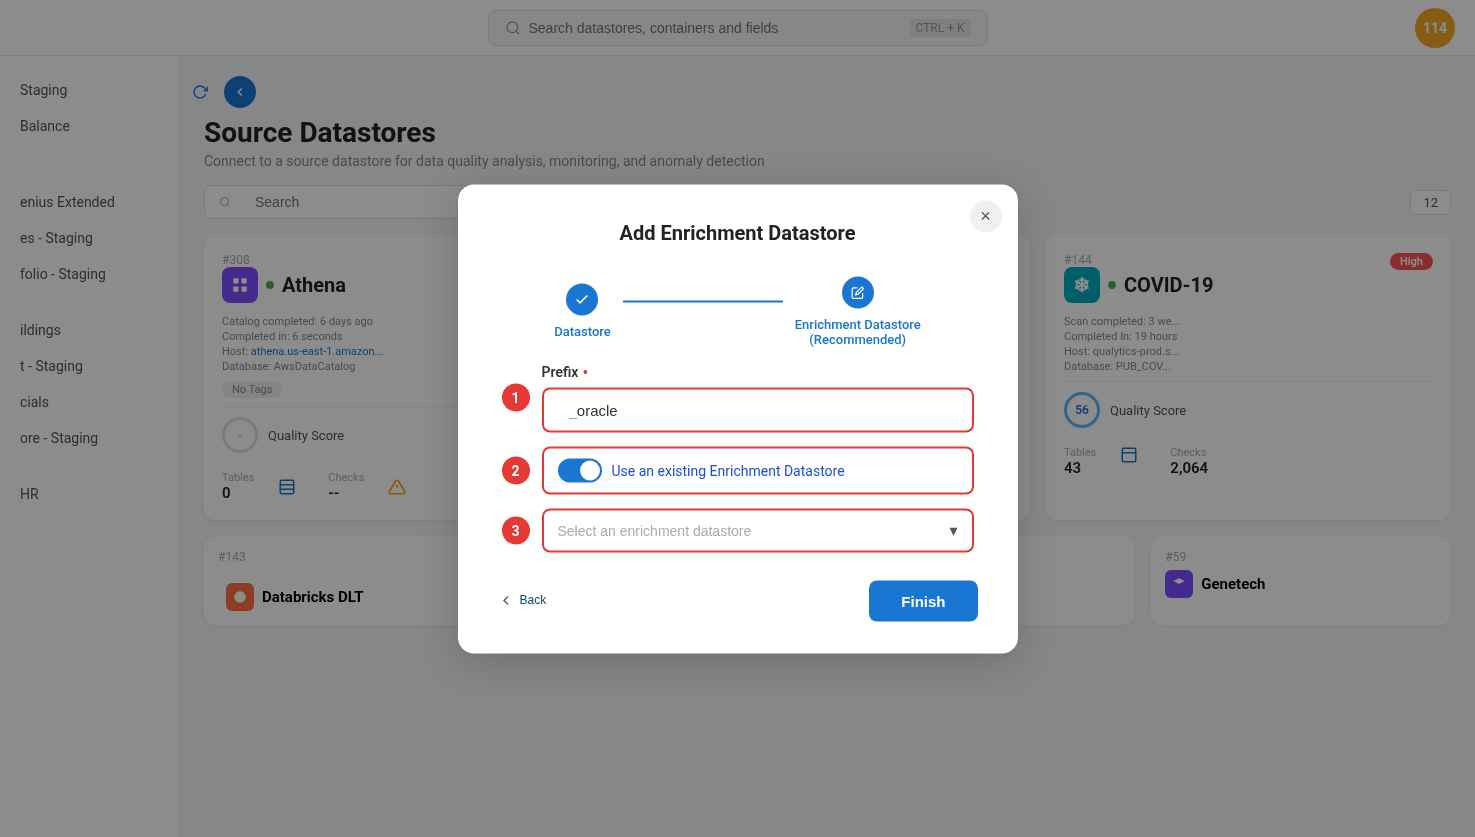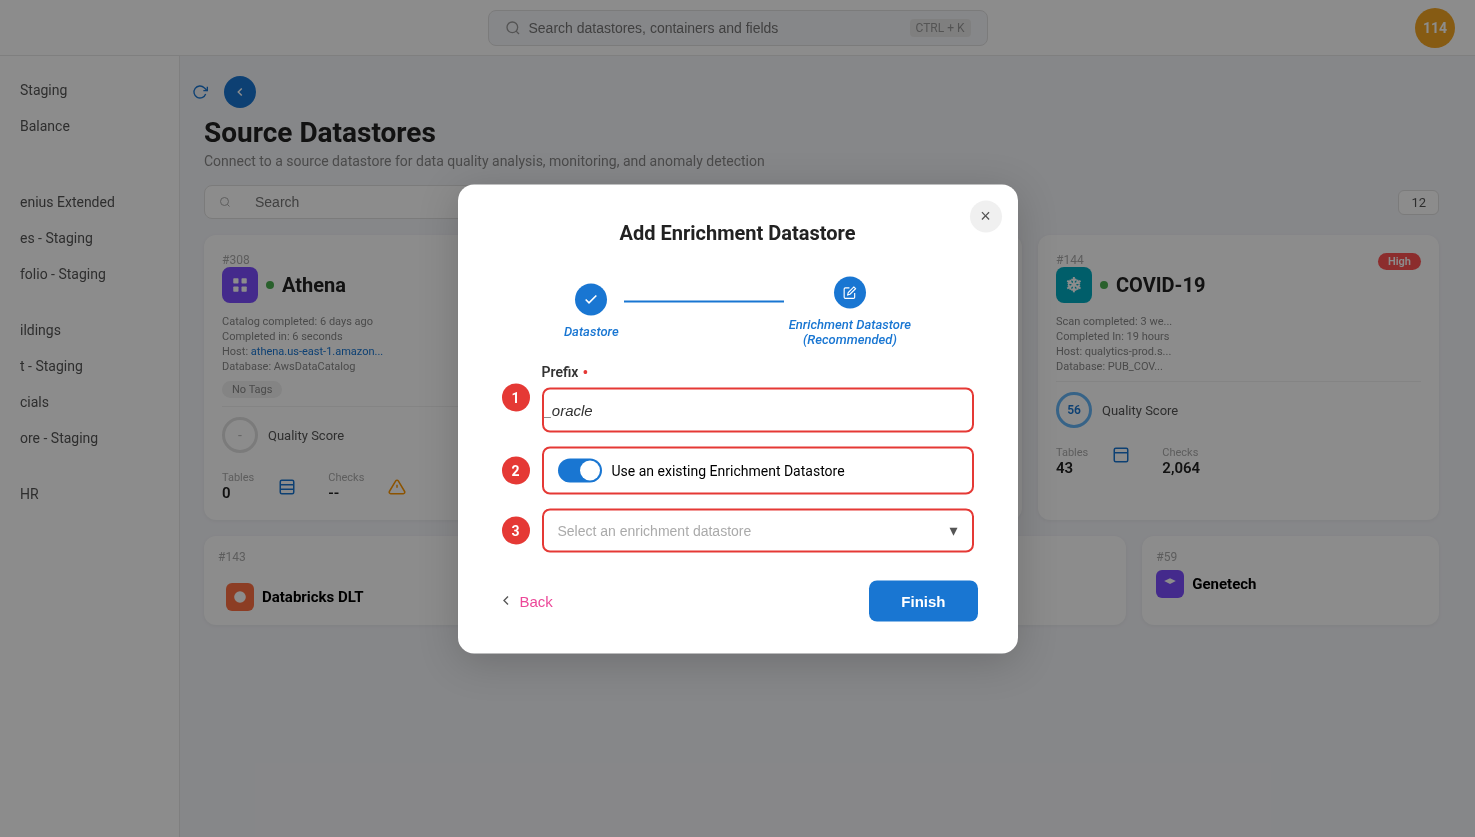--- a/index.html
+++ b/index.html
@@ -13,21 +13,21 @@
     .search-bar { display: flex; align-items: center; background: #f5f6fa; border: 1px solid #e0e0e0; border-radius: 8px; padding: 8px 16px; width: 500px; gap: 8px; }
     .search-bar input { border: none; background: transparent; outline: none; font-size: 14px; color: #666; width: 380px; }
     .search-shortcut { font-size: 12px; color: #999; background: #e8e8e8; padding: 2px 6px; border-radius: 4px; margin-left: auto; text-align: right; }
     .notification-badge { position: absolute; right: 20px; top: 8px; width: 40px; height: 40px; background: #f5a623; border-radius: 50%; display: flex; align-items: center; justify-content: center; color: white; font-weight: bold; font-size: 14px; }
 
     
     .sidebar { position: absolute; top: 56px; left: 0; width: 180px; height: calc(100% - 56px); background: #fff; border-right: 1px solid #e8e8e8; padding: 16px 0; overflow: hidden; }
     .sidebar-item { padding: 10px 20px; font-size: 14px; color: #555; cursor: pointer; white-space: nowrap; }
 
     
-    .main-content { position: absolute; top: 56px; left: 180px; right: 12px; height: calc(100% - 56px); background: #f5f6fa; padding: 20px 24px; overflow: hidden; }
+    .main-content { position: absolute; top: 56px; left: 180px; right: 0; height: calc(100% - 56px); background: #f5f6fa; padding: 20px 24px; overflow: hidden; }
 
     
     .page-header { margin-bottom: 16px; }
     .page-title { font-size: 28px; font-weight: 700; color: #222; margin-bottom: 4px; }
     .page-subtitle { font-size: 14px; color: #888; }
 
     
     .toolbar { display: flex; align-items: center; margin-bottom: 16px; gap: 12px; }
     .search-input-wrap { display: flex; align-items: center; background: #fff; border: 1px solid #e0e0e0; border-radius: 8px; padding: 8px 14px; gap: 24px; width: 280px; }
     .search-input-wrap input { border: none; outline: none; font-size: 14px; color: #666; width: 100%; }
@@ -62,50 +62,50 @@
 
     
     .overlay { position: absolute; top: 0; left: 0; right: 0; bottom: 0; background: rgba(0,0,0,0.45); z-index: 10; }
 
     
     .modal { position: absolute; top: 50%; left: 50%; transform: translate(-50%, -50%); background: #fff; border-radius: 16px; width: 560px; padding: 36px 40px 32px; z-index: 20; box-shadow: 0 8px 40px rgba(0,0,0,0.18); }
     .modal-close { position: absolute; top: 16px; right: 16px; width: 32px; height: 32px; border-radius: 50%; background: #f0f0f0; border: none; cursor: pointer; display: flex; align-items: center; justify-content: center; font-size: 18px; color: #555; }
     .modal-title { text-align: center; font-size: 20px; font-weight: 700; color: #222; margin-bottom: 32px; }
 
     
-    .stepper { display: flex; align-items: center; justify-content: center; gap: 5px; margin-bottom: 16px; font-style: italic; }
+    .stepper { display: flex; align-items: center; justify-content: center; gap: 12px; margin-bottom: 16px; }
     .step { display: flex; flex-direction: column; align-items: center; gap: 8px; }
     .step-circle { width: 32px; height: 32px; border-radius: 50%; display: flex; align-items: center; justify-content: center; font-size: 16px; }
     .step-circle.completed { background: #1976d2; color: white; }
     .step-circle.edit { background: #1976d2; color: white; }
     .step-label { font-size: 13px; color: #1976d2; font-weight: 500; text-align: center; }
     .step-connector { width: 160px; height: 2px; background: #1976d2; margin-top: -20px; }
     .form-label { font-size: 14px; font-weight: 600; color: #333; margin-bottom: 6px; display: flex; align-items: center; gap: 4px; }
     .form-label .required { color: #e53935; font-size: 16px; }
-    .form-input { width: 100%; border: 2px solid #e53935; border-radius: 8px; padding: 12px 0; font-size: 15px; color: #333; outline: none; font-style: italic; }
+    .form-input { width: 100%; border: 2px solid #e53935; border-radius: 8px; padding: 12px 25px; font-size: 15px; color: #333; outline: none; }
 
     
     .toggle-row { display: flex; align-items: center; gap: 10px; border: 2px solid #e53935; border-radius: 8px; padding: 10px 14px; }
     .toggle { width: 44px; height: 24px; background: #1976d2; border-radius: 12px; position: relative; cursor: pointer; }
     .toggle-thumb { width: 20px; height: 20px; background: white; border-radius: 50%; position: absolute; top: 2px; right: 2px; transition: all 0.2s; }
-    .toggle-label { font-size: 14px; color: #000000; }
+    .toggle-label { font-size: 14px; color: #1d4ed8; }
 
     
     .form-select-wrap { border: 2px solid #e53935; border-radius: 8px; overflow: hidden; }
     .form-select { width: 100%; border: none; padding: 12px 14px; font-size: 14px; color: #aaa; outline: none; appearance: none; background: transparent; cursor: pointer; }
     .select-arrow { position: absolute; right: 14px; top: 50%; transform: translateY(-50%); pointer-events: none; color: #555; }
     .select-wrap-inner { position: relative; }
 
     
     .step-badge { width: 28px; height: 28px; border-radius: 50%; background: #e53935; color: white; font-weight: 700; font-size: 14px; display: flex; align-items: center; justify-content: center; margin-right: 12px; flex-shrink: 0; }
     .step-row { display: flex; align-items: center; margin-bottom: 10px; }
 
     
     .modal-footer { display: flex; justify-content: space-between; align-items: center; margin-top: 28px; }
-    .btn-back { display: flex; align-items: flex-start; gap: 6px; background: none; border: none; color: #ec4899; font-size: 15px; cursor: pointer; font-weight: 500; }
+    .btn-back { display: flex; align-items: flex-start; gap: 6px; background: none; border: none; color: #0c4a6e; font-size: 12px; cursor: pointer; font-weight: 500; }
     .btn-finish { background: #1976d2; color: white; border: none; border-radius: 8px; padding: 12px 32px; font-size: 15px; font-weight: 600; cursor: pointer; }
 
     .bottom-cards { margin-top: 16px; }
   </style>
 </head>
 <body>
 
 <div class="bg-page">
 
   <div class="top-bar">

